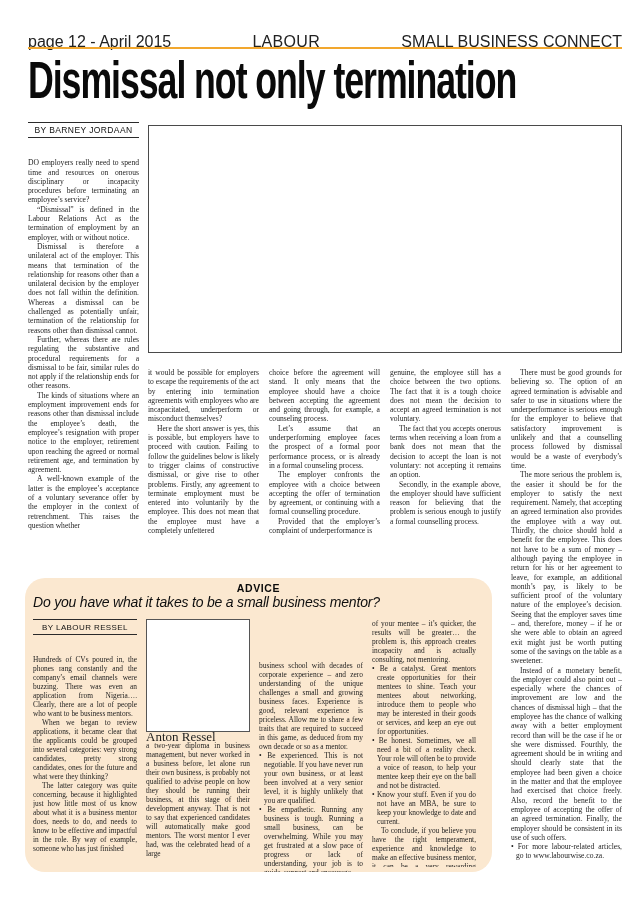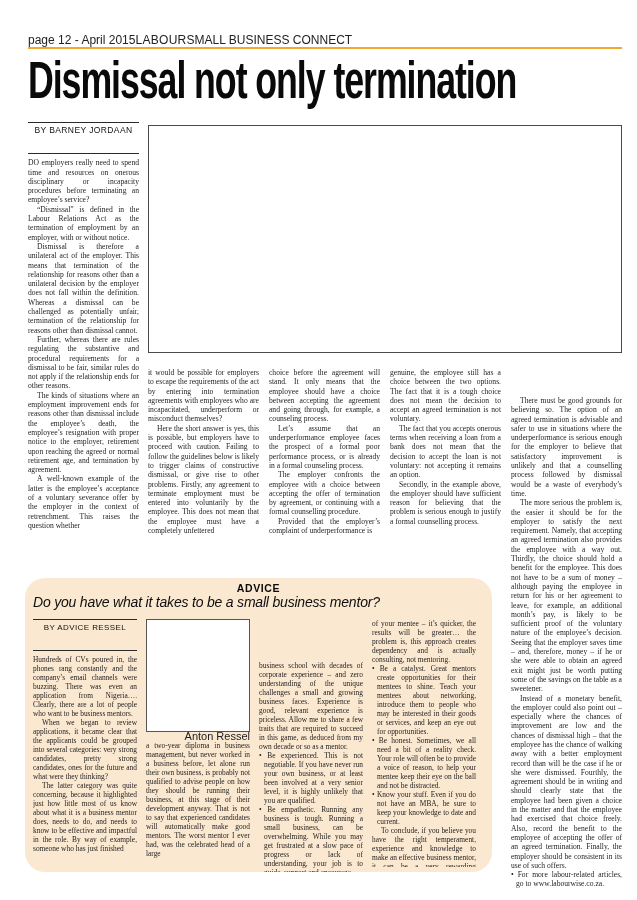--- a/index.html
+++ b/index.html
@@ -5,51 +5,51 @@
   html,body { margin:0; padding:0; background:#e9e9e9; }
   .page {
     position:relative; width:637px; height:900px; margin:0 auto;
     background:#ffffff; overflow:hidden;
     font-family:"Liberation Serif", serif; color:#1d1d1d;
     -webkit-font-smoothing:antialiased;
   }
   
   .masthead {
     position:absolute; left:28px; top:33px; width:594px;
-    display:flex; align-items:baseline;
-    font-family:"Liberation Sans", sans-serif; font-size:12px; color:#222;
+    display:flex; justify-content:space-between; align-items:baseline;
+    font-family:"Liberation Sans", sans-serif; font-size:16px; color:#222;
   }
   .masthead .section { font-weight:normal; letter-spacing:0.3px; }
   .accent-rule {
     position:absolute; left:28px; top:47px; width:594px; height:2px;
     background:var(--accent-rule, #F2A72E);
   }
   
   h1.headline {
     position:absolute; left:28px; top:51px; margin:0;
     font-family:"Liberation Sans", sans-serif; font-weight:bold;
     font-size:51px; letter-spacing:-1.5px; white-space:nowrap; color:#0a0a0a;
   }
   h1.headline .squeeze { display:inline-block; transform:scaleX(0.70); transform-origin:0 50%; }
   
   .byline {
     border-top:1px solid #2a2a2a; border-bottom:1px solid #2a2a2a;
     text-align:center; font-family:"Liberation Sans", sans-serif;
-    font-size:8.5px; letter-spacing:0.4px; padding:3px 0 18px 0; color:#111;
+    font-size:8.5px; letter-spacing:0.4px; padding:3px 0 2px 0; color:#111;
   }
   
   .col {
     position:absolute; width:111px; overflow:hidden;
     text-align:justify; font-size:7.6px; line-height:9.3px; color:#1d1d1d;
   }
   .col p { margin:0; }
   .col p + p { text-indent:9px; }
-  .col.indent-first p:first-child { text-indent:9px;margin-top:28px; }
+  .col.indent-first p:first-child { text-indent:9px; }
   .col p.bullet { text-indent:-5px !important; padding-left:5px; }
-  .coltext { margin-top:4px; }
+  .coltext { margin-top:20px; }
   #col1 { left:28px;  top:122px; height:450px; }
   #col2 { left:148px; top:368px; height:206px; }
   #col3 { left:269px; top:368px; height:206px; }
   #col4 { left:390px; top:368px; height:206px; }
   #col5 { left:511px; top:368px; height:520px; }
   
   .main-image {
     position:absolute; left:148px; top:125px; width:472px; height:226px;
     background:#fff; border:1px solid #4a4a4a;
   }
@@ -77,22 +77,22 @@
   #acol1 { left:8px;   top:41px; height:248px; }
   #acol2 { left:121px; top:41px; height:248px; }
   #acol3 { left:234px; top:41px; height:248px;margin-top:42px; }
   #acol4 { left:347px; top:41px; height:248px; }
   .advice .byline { font-size:8px; }
   .photo {
     width:102px; height:111px; background:#fff; border:1px solid #555;
     box-sizing:content-box;
   }
   .photo-caption {
-    font-family:Liberation Sans, sans-serif; font-size:11px;
-    margin:2px 0 6px 0; text-align:right; text-indent:0;
+    font-family:Liberation Serif, serif; font-size:13px;
+    margin:2px 0 6px 0; text-align:left; text-indent:0;
   }
 </style>
 </head>
 <body>
 
 <div class="page">
 
   <header class="masthead">
     <span>page 12 - April 2015</span>
     <span class="section">LABOUR</span>
@@ -117,42 +117,42 @@
   </div>
 
   <div class="main-image"></div>
 
   <div class="col" id="col2">
       <p>it would be possible for employers to escape the requirements of the act by entering into termination agreements with employees who are incapacitated, underperform or misconduct themselves?</p>
       <p>Here the short answer is yes, this is possible, but employers have to proceed with caution. Failing to follow the guidelines below is likely to trigger claims of constructive dismissal, or give rise to other problems. Firstly, any agreement to terminate employment must be entered into voluntarily by the employee. This does not mean that the employee must have a completely unfettered</p>
     </div>
   <div class="col" id="col3">
       <p>choice before the agreement will stand. It only means that the employee should have a choice between accepting the agreement and going through, for example, a counseling process.</p>
-      <p>Let’s assume that an underperformance employee faces the prospect of a formal poor performance process, or is already in a formal counseling process.</p>
+      <p>Let’s assume that an underperforming employee faces the prospect of a formal poor performance process, or is already in a formal counseling process.</p>
       <p>The employer confronts the employee with a choice between accepting the offer of termination by agreement, or continuing with a formal counselling procedure.</p>
       <p>Provided that the employer’s complaint of underperformance is</p>
     </div>
   <div class="col" id="col4">
       <p>genuine, the employee still has a choice between the two options. The fact that it is a tough choice does not mean the decision to accept an agreed termination is not voluntary.</p>
       <p>The fact that you accepts onerous terms when receiving a loan from a bank does not mean that the decision to accept the loan is not voluntary: not accepting it remains an option.</p>
       <p>Secondly, in the example above, the employer should have sufficient reason for believing that the problem is serious enough to justify a formal counselling process.</p>
     </div>
   <div class="col indent-first" id="col5">
       <p>There must be good grounds for believing so. The option of an agreed termination is advisable and safer to use in situations where the underperformance is serious enough for the employer to believe that satisfactory improvement is unlikely and that a counselling process followed by dismissal would be a waste of everybody’s time.</p>
       <p>The more serious the problem is, the easier it should be for the employer to satisfy the next requirement. Namely, that accepting an agreed termination also provides the employee with a way out. Thirdly, the choice should hold a benefit for the employee. This does not have to be a sum of money – although paying the employee in return for his or her agreement to leave, for example, an additional month’s pay, is likely to be sufficient proof of the voluntary nature of the employee’s decision. Seeing that the employer saves time – and, therefore, money – if he or she were able to obtain an agreed exit might just be worth putting some of the savings on the table as a sweetener.</p>
       <p>Instead of a monetary benefit, the employer could also point out – especially where the chances of improvement are low and the chances of dismissal high – that the employee has the chance of walking away with a better employment record than will be the case if he or she were dismissed. Fourthly, the agreement should be in writing and should clearly state that the employee had been given a choice in the matter and that the employee had exercised that choice freely. Also, record the benefit to the employee of accepting the offer of an agreed termination. Finally, the employer should be consistent in its use of such offers.</p>
       <p class="bullet">• For more labour-related articles, go to www.labourwise.co.za.</p>
     </div>
 
   <section class="advice">
     <div class="kicker">ADVICE</div>
     <h2>Do you have what it takes to be a small business mentor?</h2>
 
     <div class="col" id="acol1">
-      <div class="byline">BY ADVICE RESSEL</div>
+      <div class="byline">BY LABOUR RESSEL</div>
       <div class="coltext">
           <p>Hundreds of CVs poured in, the phones rang constantly and the company’s email channels were buzzing. There was even an application from Nigeria…. Clearly, there are a lot of people who want to be business mentors.</p>
           <p>When we began to review applications, it became clear that the applicants could be grouped into several categories: very strong candidates, pretty strong candidates, ones for the future and what were they thinking?</p>
           <p>The latter category was quite concerning, because it highlighted just how little most of us know about what it is a business mentor does, needs to do, and needs to know to be effective and impactful in the role. By way of example, someone who has just finished</p>
         </div>
     </div>
 
     <div class="col" id="acol2">
       <div class="photo"></div>
       <p class="photo-caption">Anton Ressel</p>
@@ -161,21 +161,21 @@
         </div>
     </div>
 
     <div class="col" id="acol3">
         <p>business school with decades of corporate experience – and zero understanding of the unique challenges a small and growing business faces. Experience is good, relevant experience is priceless. Allow me to share a few traits that are required to succeed in this game, as deduced from my own decade or so as a mentor.</p>
         <p class="bullet">• Be experienced. This is not negotiable. If you have never run your own business, or at least been involved at a very senior level, it is highly unlikely that you are qualified.</p>
         <p class="bullet">• Be empathetic. Running any business is tough. Running a small business, can be overwhelming. While you may get frustrated at a slow pace of progress or lack of understanding, your job is to guide, support and encourage.</p>
         <p class="bullet">• Be hands-off. This is probably the most important skill a great mentor must possess. The temptation will always be there to jump in on behalf</p>
       </div>
     <div class="col" id="acol4">
-        <p>of your mentee – it’s quicker, the results will be greater… the problem is, this approach creates dependency and is actually consulting, not mentoring.</p>
+        <p>of your mentee – it’s quicker, the results will be greater… the problem is, this approach creates incapacity and is actually consulting, not mentoring.</p>
         <p class="bullet">• Be a catalyst. Great mentors create opportunities for their mentees to shine. Teach your mentees about networking, introduce them to people who may be interested in their goods or services, and keep an eye out for opportunities.</p>
         <p class="bullet">• Be honest. Sometimes, we all need a bit of a reality check. Your role will often be to provide a voice of reason, to help your mentee keep their eye on the ball and not be distracted.</p>
         <p class="bullet">• Know your stuff. Even if you do not have an MBA, be sure to keep your knowledge to date and current.</p>
         <p>To conclude, if you believe you have the right temperament, experience and knowledge to make an effective business mentor, it can be a very rewarding vocation.</p>
       </div>
   </section>
 
 </div>
 
 </body></html>

